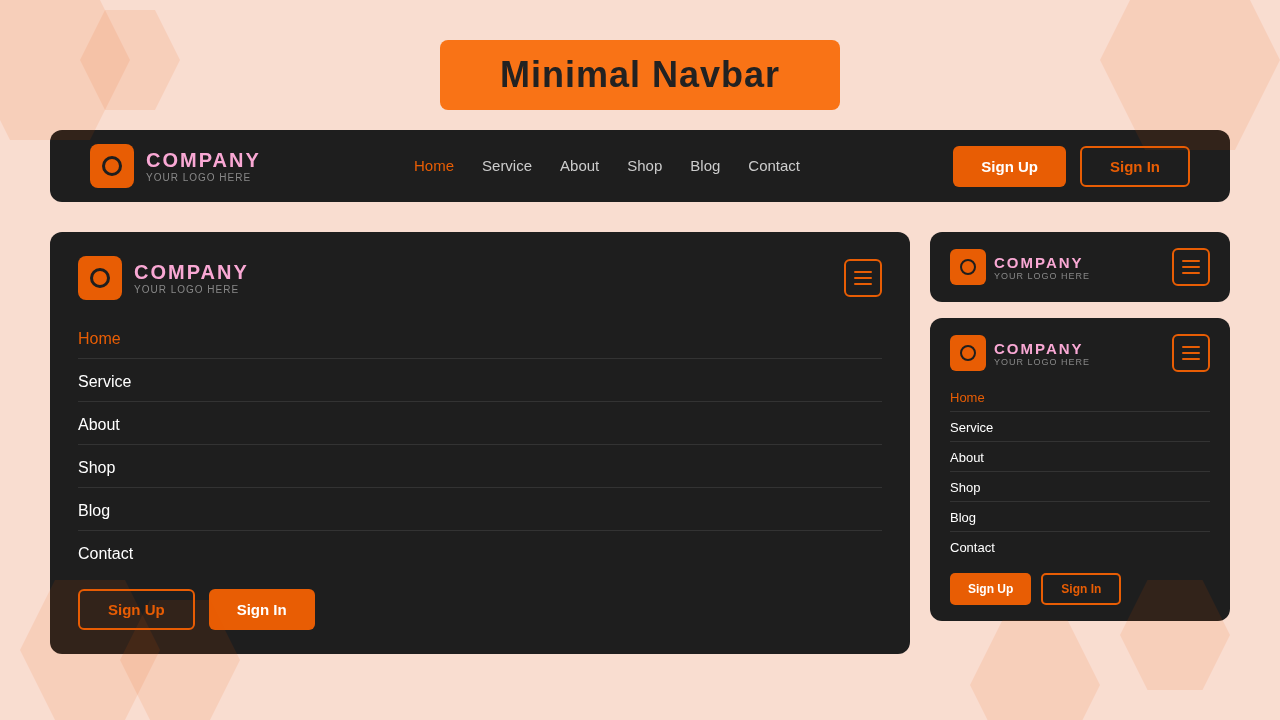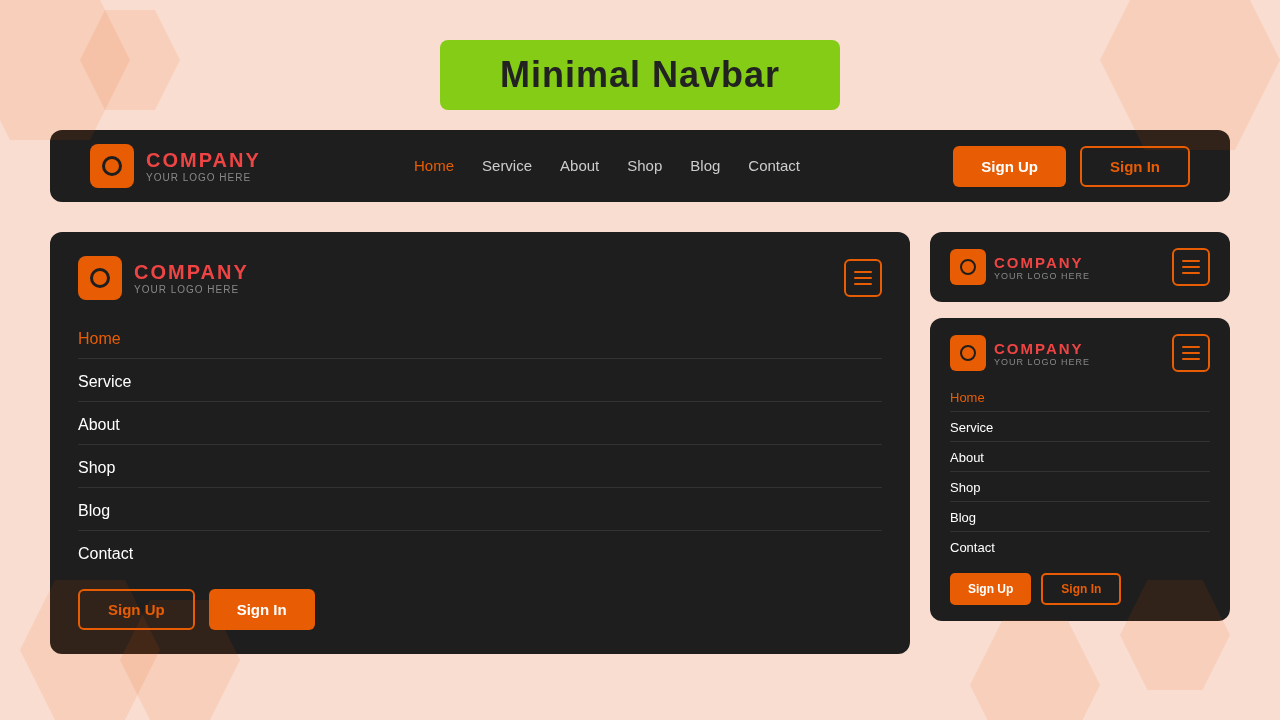--- a/index.html
+++ b/index.html
@@ -14,21 +14,21 @@
     }
 
     .page-title-container {
       text-align: center;
       padding-top: 40px;
       margin-bottom: 20px;
     }
 
     .page-title-box {
       display: inline-block;
-      background: #84cc16;
+      background: #f97316;
       border-radius: 8px;
       padding: 14px 60px;
     }
 
     .page-title {
       font-size: 36px;
       font-weight: bold;
       color: #222;
       letter-spacing: 1px;
     }
@@ -68,21 +68,21 @@
       border-radius: 50%;
       background: transparent;
     }
 
     .logo-text {
       display: flex;
       flex-direction: column;
     }
 
     .logo-name {
-      color: #ef4444;
+      color: #f9a8d4;
       font-size: 20px;
       font-weight: bold;
       letter-spacing: 2px;
     }
 
     .logo-sub {
       color: #888;
       font-size: 10px;
       letter-spacing: 1px;
     }

